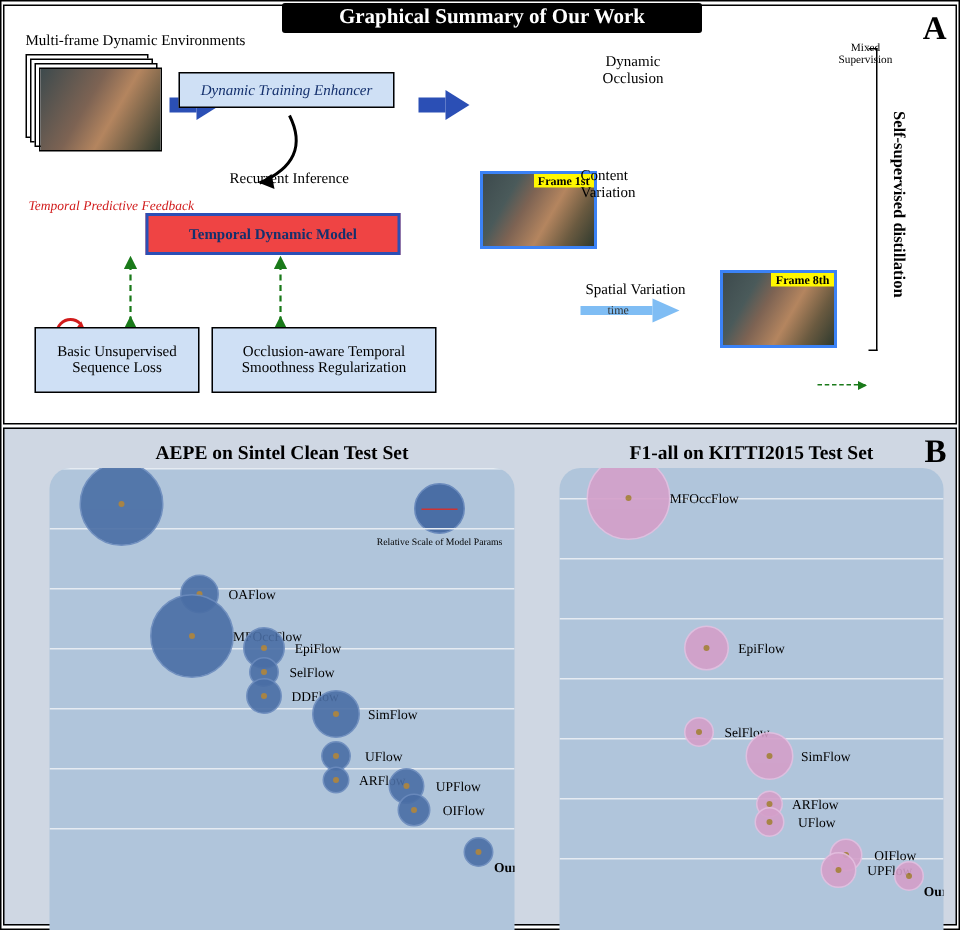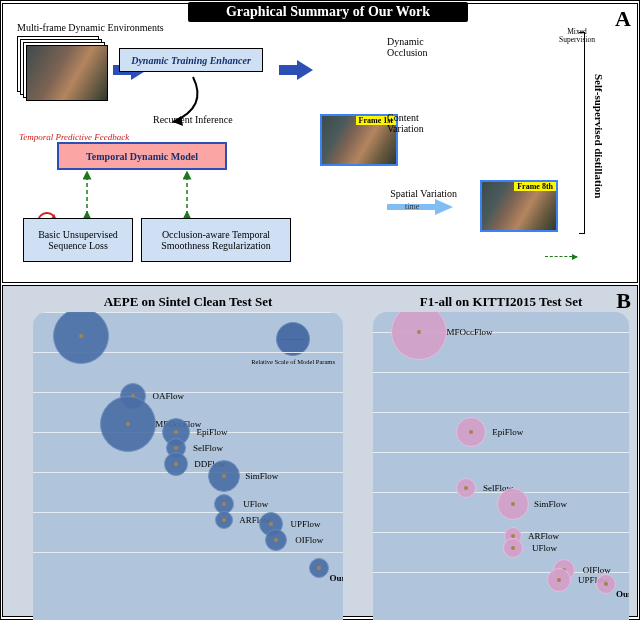--- a/index.html
+++ b/index.html
@@ -35,21 +35,21 @@
     font-weight: bold; font-size: 22px;
   }
 
   
   .box {
     border: 1px solid #000; text-align: center;
     display: flex; align-items: center; justify-content: center;
     font-size: 10px; line-height: 1.1;
   }
   .box-blue { background: #cfe0f5; }
-  .box-white { background: #fca5a5; }
+  .box-white { background: #ef4444; margin-left: 40px; }
 
   .frame {
     width: 78px; height: 52px;
     border: 2px solid #3b82f6;
     position: relative;
     overflow: hidden;
     margin-left: 17px;
   }
   .frame .img {
     width: 100%; height: 100%;
@@ -211,21 +211,21 @@
       <div class="stacklayer" style="left:0; top:0;"></div>
       <div class="stacklayer" style="left:3px; top:3px;"></div>
       <div class="stacklayer" style="left:6px; top:6px;"></div>
       <div class="stacklayer" style="left:9px; top:9px; overflow:hidden;">
         <div style="width:100%;height:100%;background:linear-gradient(120deg,#3d4a4d 0%,#7d6353 40%,#b4855f 60%,#2f3a2e 100%);"></div>
       </div>
     </div>
 
     <div class="abs big-arrow-r" style="left:128px; top:56px;"></div>
 
-    <div class="abs box box-blue" style="left:116px; top:44px; width:144px; height:24px; font-weight:bold; color:#14306d; font-style:italic;">Dynamic Training Enhancer</div>
+    <div class="abs box box-blue" style="left:116px; top:44px; width:144px; height:24px; font-weight:normal; color:#14306d; font-style:italic;">Dynamic Training Enhancer</div>
 
     <div class="abs big-arrow-r" style="left:294px; top:56px;"></div>
 
     <svg class="abs" style="left:150px; top:68px; width:60px; height:60px;">
       <path d="M40 5 Q 55 35 20 50" stroke="#000" stroke-width="2" fill="none"></path>
       <polygon points="20,50 28,44 30,54" fill="#000"></polygon>
     </svg>
     <div class="abs label" style="left:150px; top:110px; font-size:10px;">Recurrent Inference</div>
 
     <div class="abs label" style="left:16px; top:128px; color:#d11b1b; font-style:italic; font-size:9px;">Temporal Predictive Feedback</div>
@@ -243,21 +243,21 @@
       <line x1="130" y1="45" x2="130" y2="5" stroke="#1a7a1a" stroke-width="1.5" stroke-dasharray="4 3" marker-end="url(#gah)" marker-start="url(#gah)"></line>
     </svg>
 
     <div class="abs box box-blue" style="left:20px; top:214px; width:110px; height:44px;">Basic Unsupervised Sequence Loss</div>
     <div class="abs box box-blue" style="left:138px; top:214px; width:150px; height:44px;">Occlusion-aware Temporal Smoothness Regularization</div>
 
     <div class="abs frame" style="left:300px; top:24px;">
       <div class="img"></div>
         <div class="tag">Frame 1st</div>
     </div>
-    <div class="abs" style="left:384px; top:32px; width:70px; font-size:10px; ">Dynamic Occlusion</div>
+    <div class="abs" style="left:384px; top:32px; width:70px; font-size:10px; text-align:center;">Dynamic Occlusion</div>
     <div class="abs blue-time-arrow" style="left:384px; top:58px; width:70px;">
       <div class="stem"></div>
         <div class="head"></div>
         <div class="txt">time</div>
     </div>
     <div class="abs frame" style="left:460px; top:24px;">
       <div class="img"></div>
         <div class="tag">Frame 8th</div>
     </div>
     <div class="abs thin-arrow-r dashed-g" style="left:542px; top:48px; width:32px;"></div>

